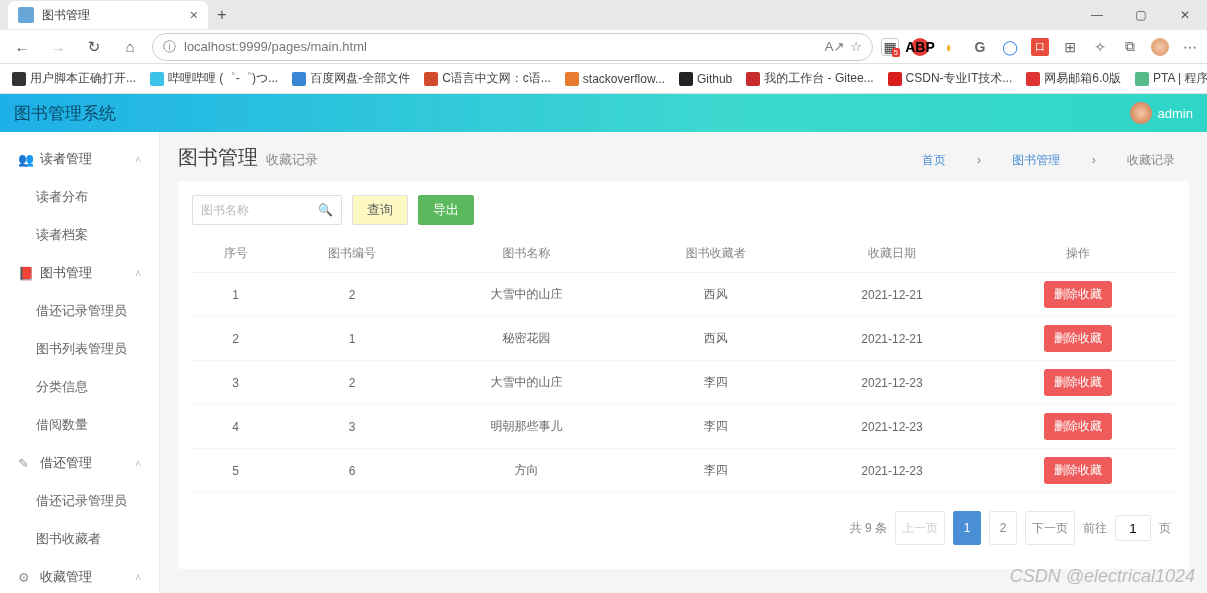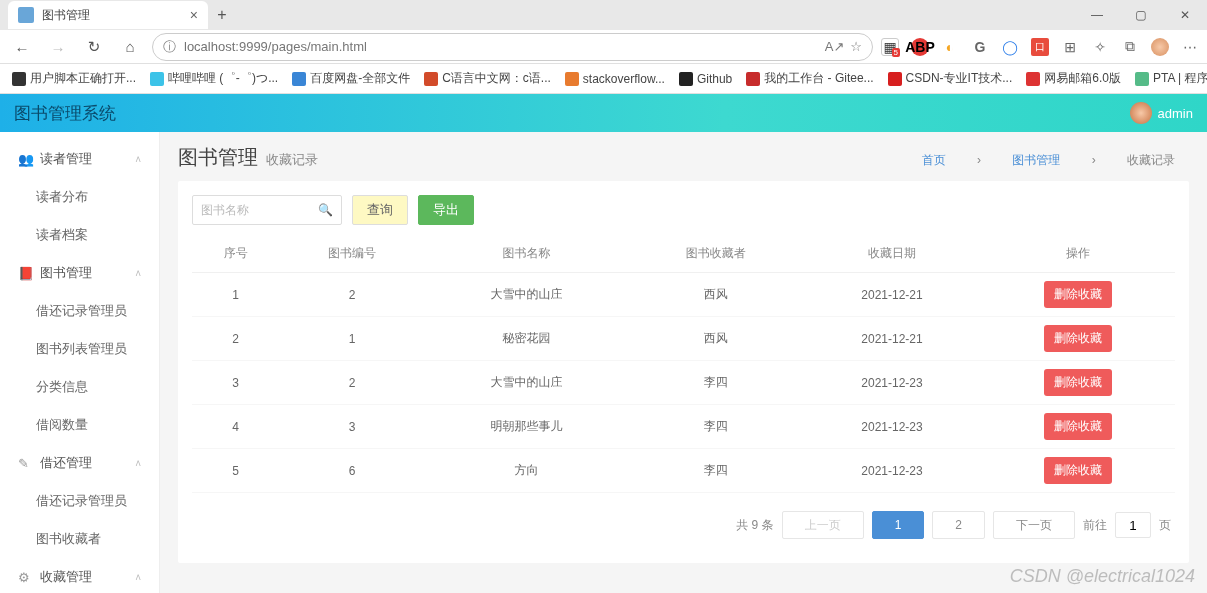--- a/index.html
+++ b/index.html
@@ -61,21 +61,21 @@
 .search .mg{margin-left:auto;color:#ccc}
 .btn{height:30px;padding:0 14px;border:1px solid #ddd;border-radius:2px;background:#fef9c3;color:#666;font-size:13px;display:flex;align-items:center;cursor:pointer}
 .btn.green{background:#5cb85c;border-color:#5cb85c;color:#fff}
 
 table{width:100%;border-collapse:collapse;font-size:12px}
 th{text-align:center;color:#888;font-weight:normal;padding:10px 6px;border-bottom:1px solid #f0f0f0}
 td{text-align:center;color:#666;padding:8px 6px;border-bottom:1px solid #f6f6f6}
 .del{background:#ef5b5b;color:#fff;border:none;padding:5px 10px;border-radius:3px;font-size:12px;cursor:pointer}
 
 .pager{display:flex;justify-content:flex-end;align-items:center;gap:8px;padding:18px 4px 10px;font-size:12px;color:#888}
-.pg{min-width:28px;height:28px;border:1px solid #e6e6e6;border-radius:2px;display:flex;align-items:center;justify-content:center;padding:0 22px;color:#888}
+.pg{min-width:28px;height:34px;border:1px solid #e6e6e6;border-radius:2px;display:flex;align-items:center;justify-content:center;padding:0 6px;color:#888}
 .pg.active{background:#4a8fd6;color:#fff;border-color:#4a8fd6}
 .pg.dis{color:#ccc}
 .pg-in{width:36px;height:26px;border:1px solid #e6e6e6;border-radius:2px;text-align:center}
 
 .watermark{position:absolute;bottom:6px;right:12px;color:rgba(120,120,120,.45);font-size:18px;font-style:italic;pointer-events:none}
 </style>
 </head>
 <body>
 
 <div class="browser">

